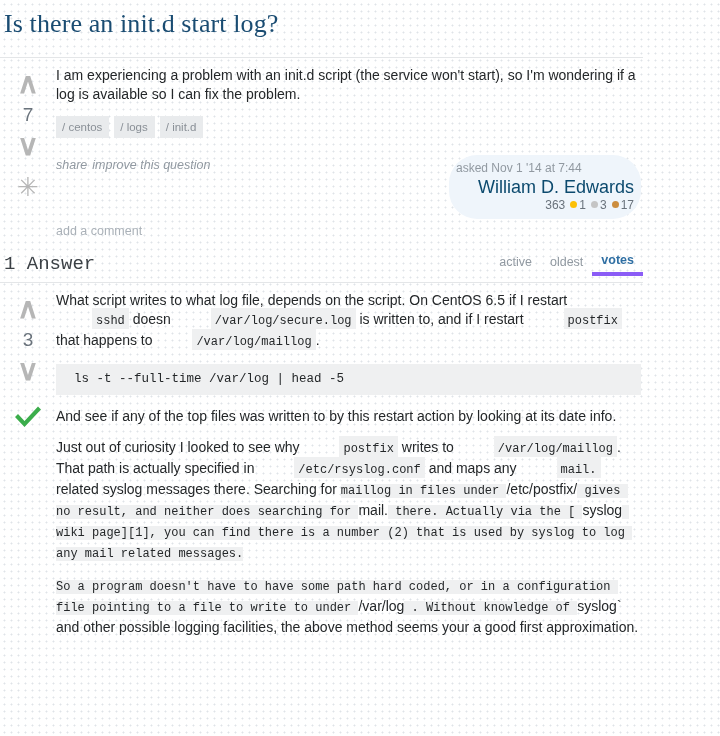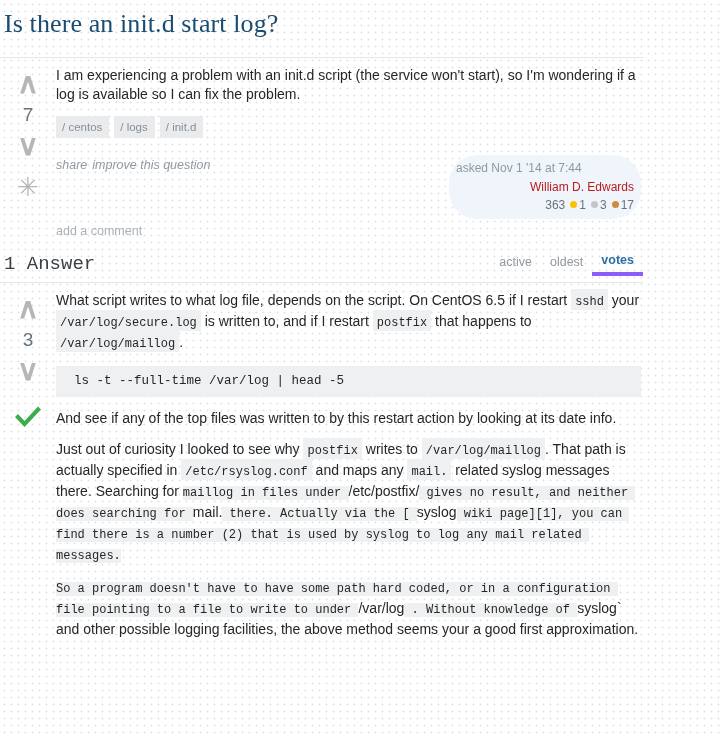--- a/index.html
+++ b/index.html
@@ -113,20 +113,21 @@
   }
   .post-text p:last-child { margin-bottom: 0; }
 
   code, .icode {
     font-family: "Liberation Mono", "DejaVu Sans Mono", monospace;
     font-size: 12px;
     background-color: #eff0f1;
     padding: 6px 4px 1px 4px;
     white-space: pre-wrap;
     color: #242729;
+    margin-left: 36px;
   }
   pre {
     font-family: "Liberation Mono", "DejaVu Sans Mono", monospace;
     font-size: 12.5px;
     line-height: 16px;
     background-color: #eff0f1;
     margin: 0 0 12px 0;
     padding: 7px 10px 8px 18px;
     overflow: hidden;
     color: #242729;
@@ -194,22 +195,22 @@
   .user-action-time {
     color: #9199a1;
     font-size: 12px;
     line-height: 16px;
     margin-bottom: 2px;
   }
   .user-details {
     text-align: right;
   }
   .user-name {
-    color: #b91c1c;
-    font-size: 12px;
+    color: #0c4a6e;
+    font-size: 18px;
     line-height: 18px;
     text-decoration: none;
     display: block;
   }
   .user-rep-line {
     font-size: 12px;
     line-height: 16px;
     color: #6a737c;
     margin-top: 1px;
   }
@@ -343,21 +344,21 @@
       <span class="accepted-check">
         <svg width="30" height="26" viewBox="0 0 30 26" aria-hidden="true">
           <path d="M2 13 L5 10 L11.5 17 L25 2.5 L28 5.5 L11.5 23 Z" fill="#3bad4b"></path>
         </svg>
       </span>
     </div>
 
     <div class="postcell">
       <div class="post-text">
 
-        <p><span>What script writes to what log file, depends on the script. On CentOS 6.5 if I restart </span><code>sshd</code><span> your </span><code>/var/log/secure.log</code><span> is written to, and if I restart </span><code>postfix</code><span> that happens to </span><code>/var/log/maillog</code><span>.</span></p>
+        <p><span>What script writes to what log file, depends on the script. On CentOS 6.5 if I restart </span><code>sshd</code><span> doesn </span><code>/var/log/secure.log</code><span> is written to, and if I restart </span><code>postfix</code><span> that happens to </span><code>/var/log/maillog</code><span>.</span></p>
 
 
         <pre>ls -t --full-time /var/log | head -5</pre>
 
         <p>And see if any of the top files was written to by this restart action by looking at its date info.</p>
 
         <p class="mangled"><span>Just out of curiosity I looked to see why </span><code>postfix</code><span> writes to </span><code>/var/log/maillog</code><span>. That path is actually specified in </span><code>/etc/rsyslog.conf</code><span> and maps any </span><code>mail.</code><span> related syslog messages there. Searching for </span><span class="m">maillog in files under </span><span>/etc/postfix/</span><span class="m"> gives no result, and neither does searching for </span><span>mail.</span><span class="m"> there. Actually via the [ </span><span>syslog</span><span class="m"> wiki page][1], you can find there is a number (2) that is used by syslog to log any mail related messages.</span></p>
 
         <p class="mangled"><span class="m">So a program doesn't have to have some path hard coded, or in a configuration file pointing to a file to write to under </span><span>/var/log</span><span class="m"> . Without knowledge of </span><span>syslog`</span><span> and other possible logging facilities, the above method seems your a good first approximation.</span></p>
 

